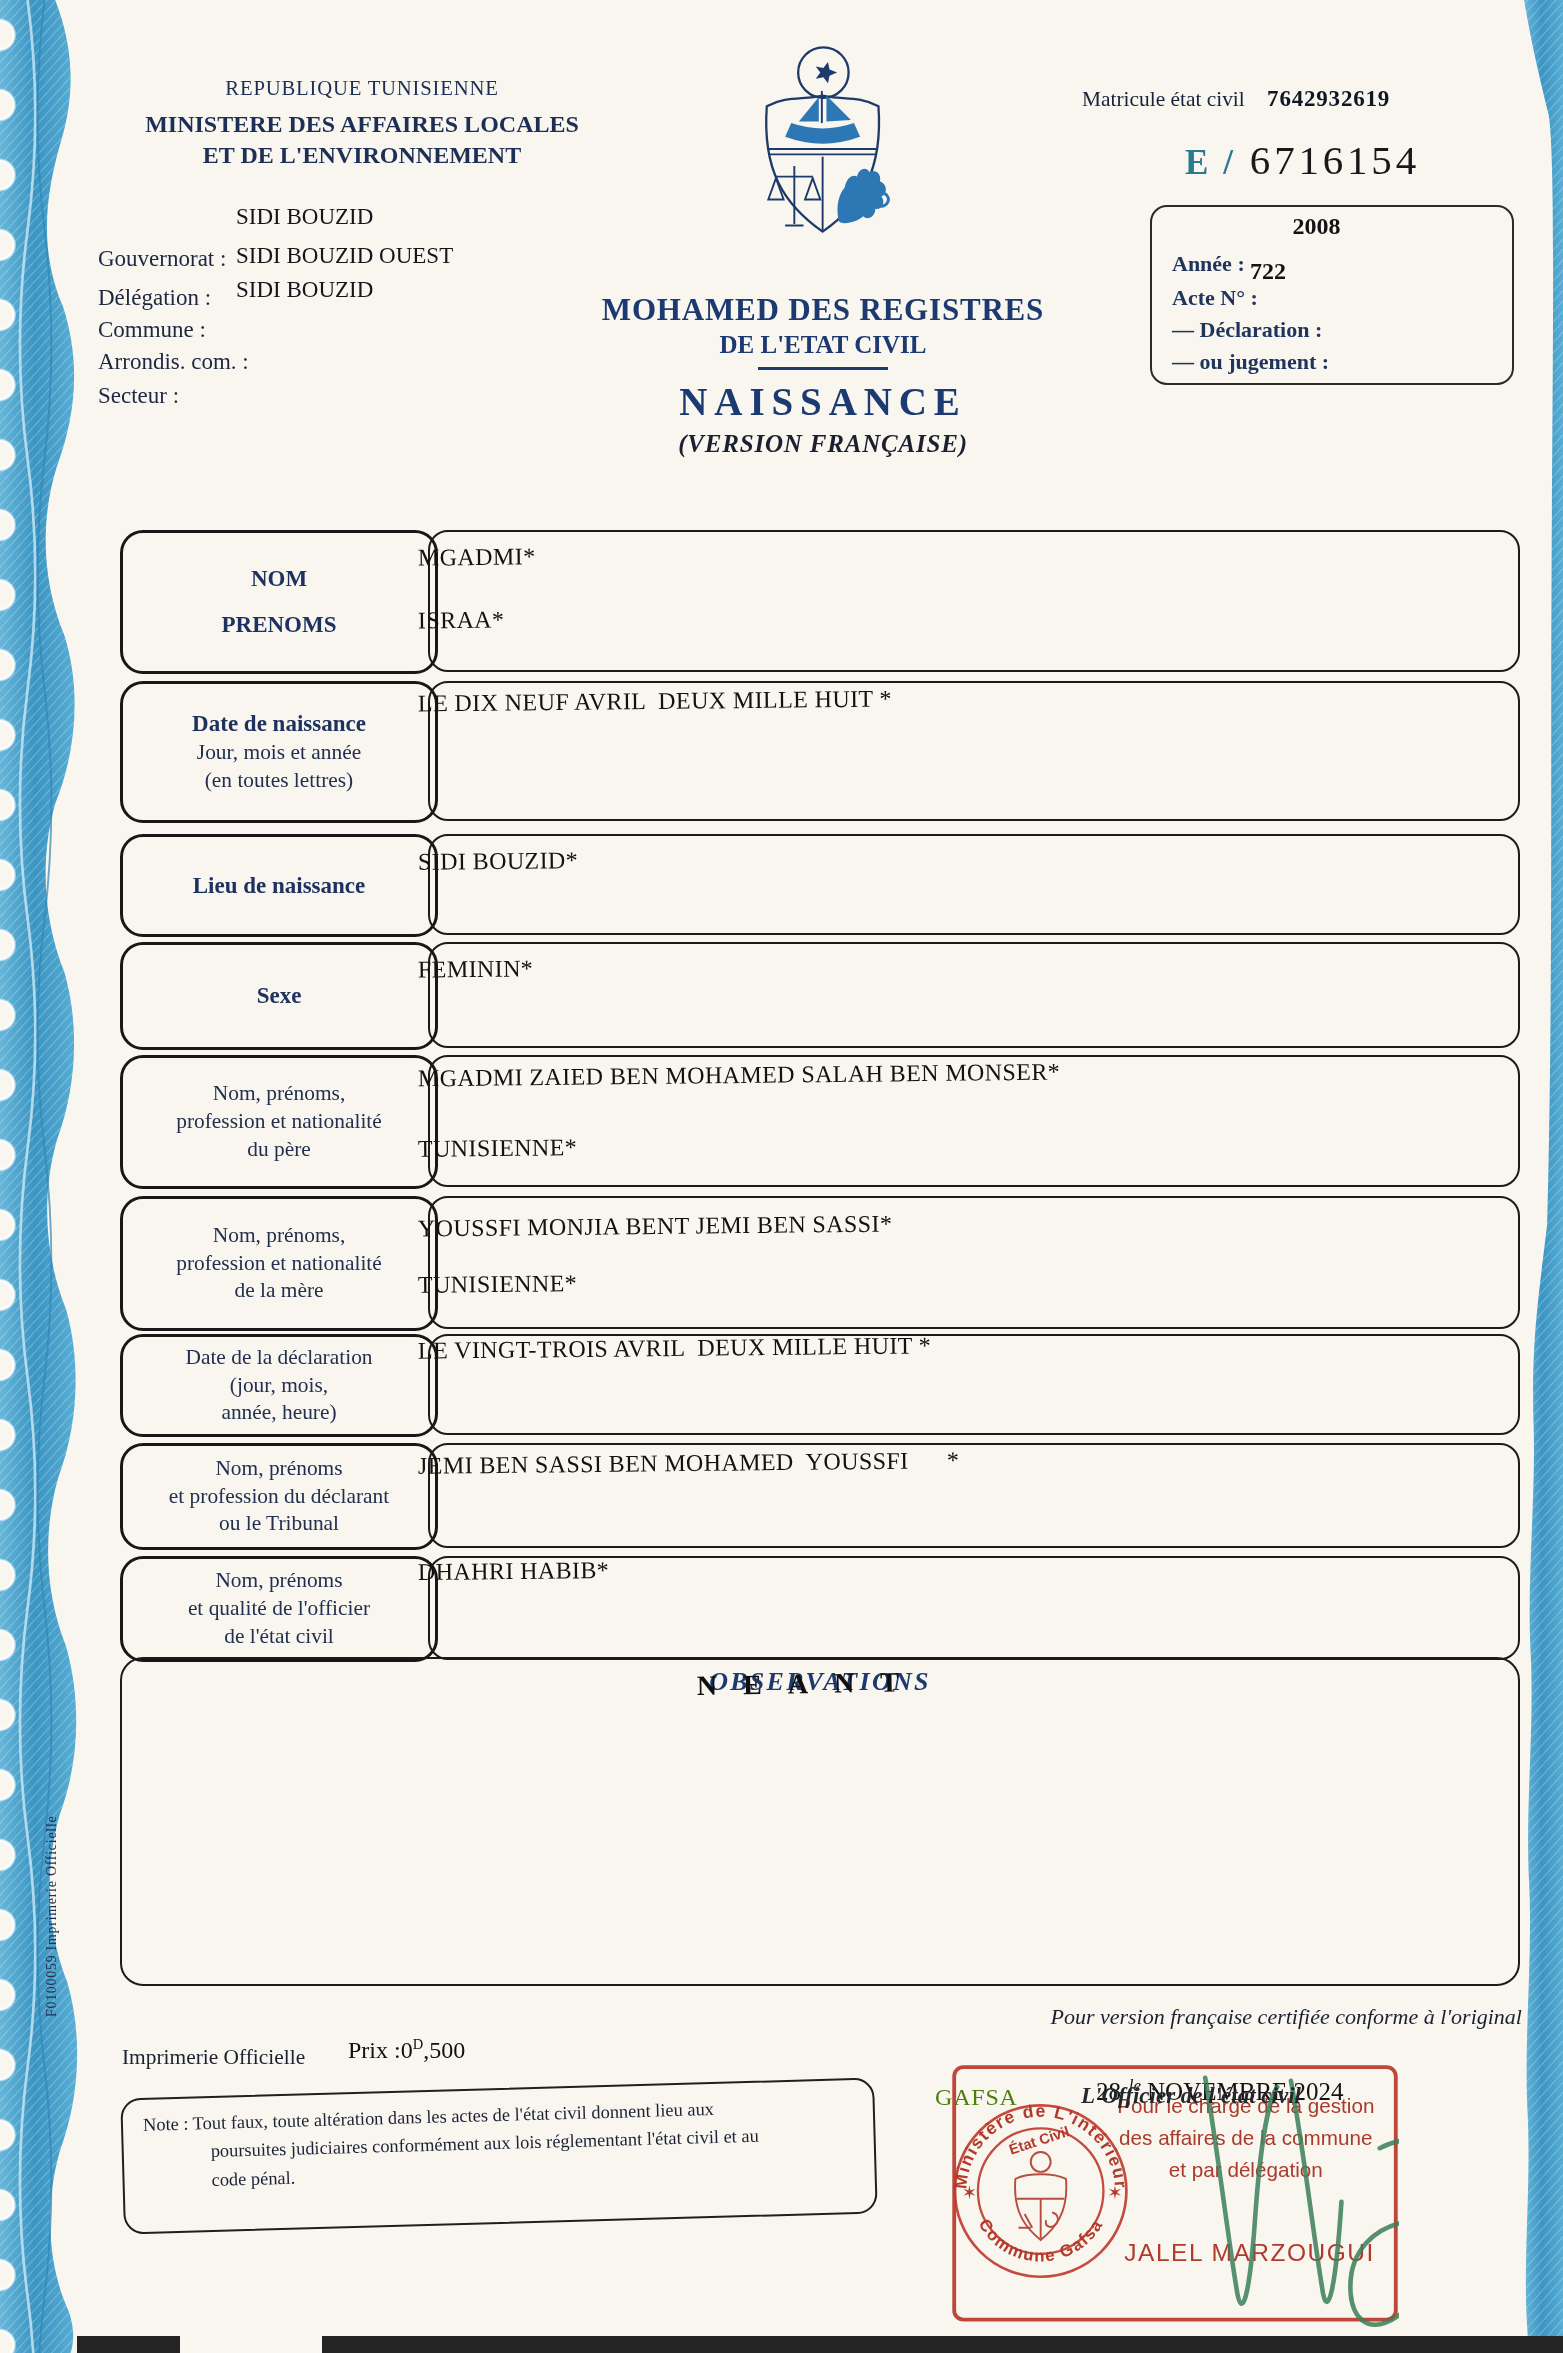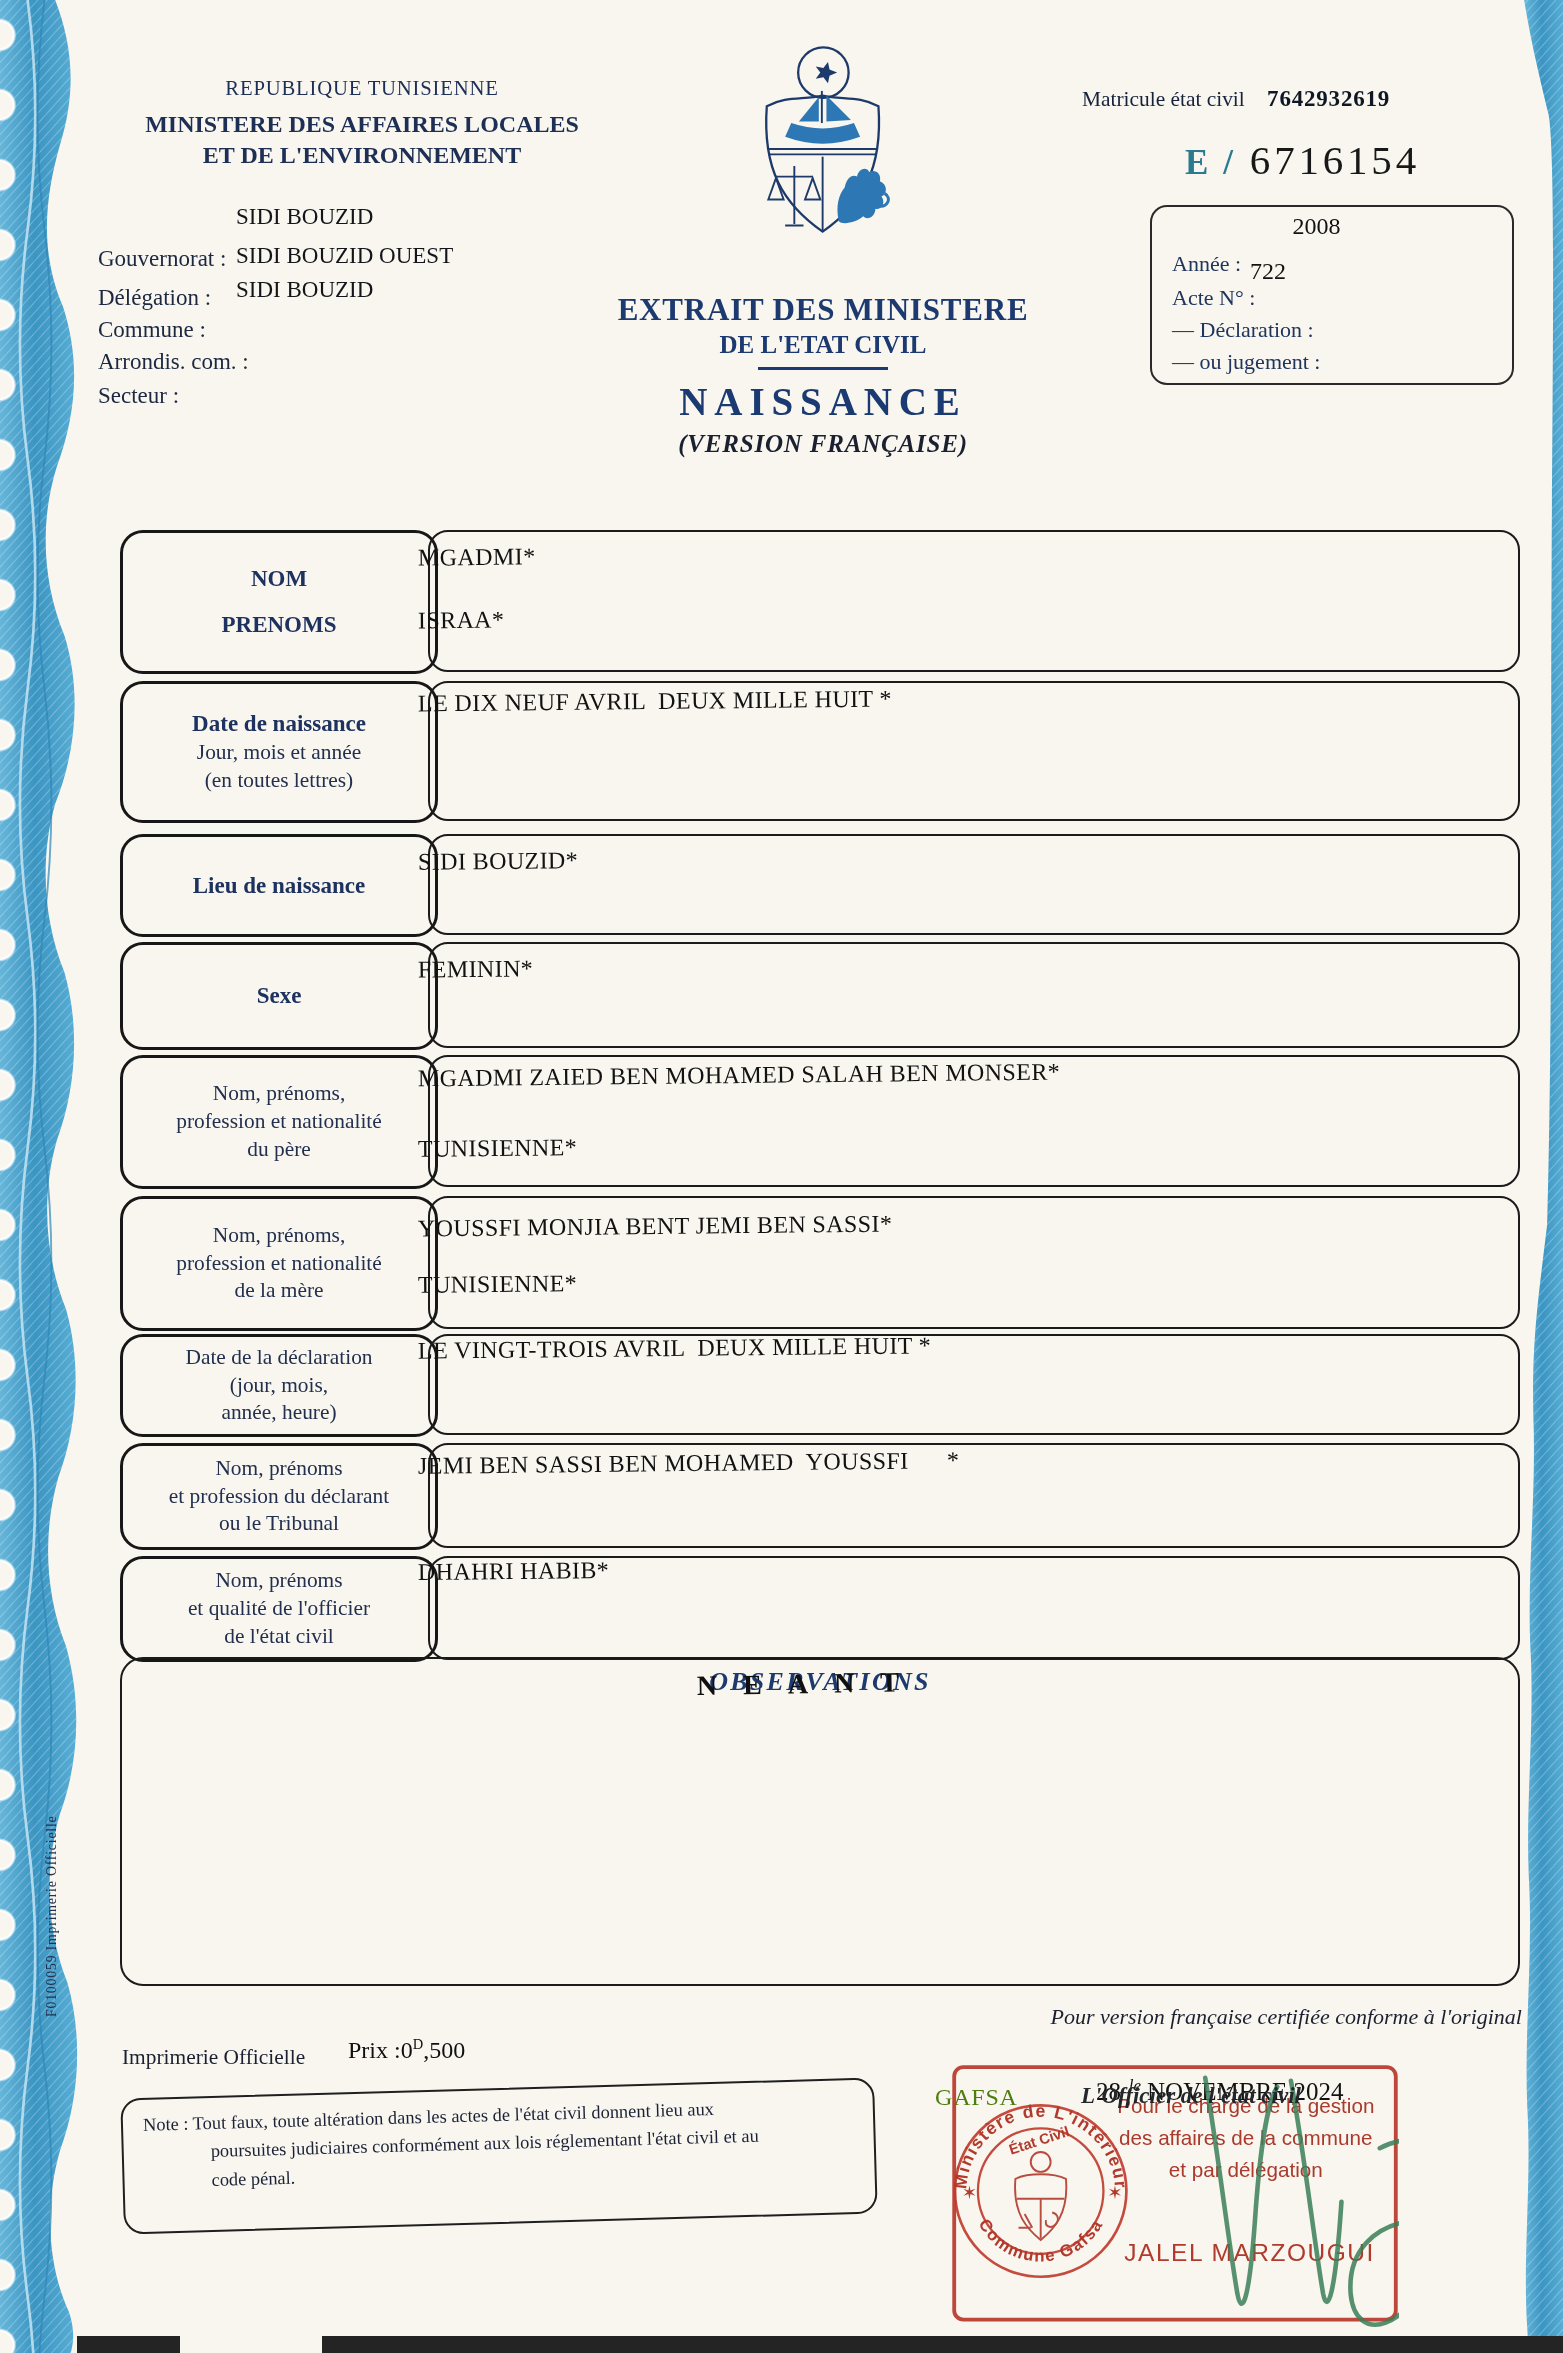--- a/index.html
+++ b/index.html
@@ -28,21 +28,21 @@
 
   
   .emblem{position:absolute;left:756px;top:42px;}
 
   
   .matricule{position:absolute;left:1082px;top:86px;font-size:21.4px;color:#16213a;white-space:nowrap;}
   .matricule b{font-size:23px;color:#0f1724;margin-left:17px;letter-spacing:0.8px;}
   .serial{position:absolute;left:1185px;top:136px;white-space:nowrap;}
   .serial .pref{font-size:35px;font-weight:bold;color:#2b7a8e;letter-spacing:3.1px;}
   .serial .num{font-family:Liberation Serif, serif;font-size:41px;color:#181818;letter-spacing:3.8px;margin-left:10.7px;}
-  .acte-box{position:absolute;left:1150px;top:205px;width:360px;height:176px;border:2.3px solid #2a2a2a;border-radius:17px;}
+  .acte-box{position:absolute;left:1150px;top:205px;width:360px;height:176px;border:2.3px solid #2a2a2a;border-radius:17px;font-weight:bold;}
   .acte-year{position:absolute;left:0;right:31px;top:6.1px;text-align:center;font-size:24px;color:#121212;}
   .acte-line{position:absolute;left:20px;font-size:22px;color:#20355c;white-space:nowrap;}
   .acte-annee-val{position:absolute;left:98px;top:51px;font-size:24px;color:#121212;}
 
   
   .title-block{position:absolute;left:540px;top:292px;width:566px;text-align:center;color:#1d3a70;}
   .t1{font-size:31px;font-weight:bold;letter-spacing:0.8px;}
   .t2{font-size:25px;font-weight:bold;margin-top:3.1px;}
   .t-rule{width:130px;height:3.1px;background:#1d3a70;margin:7.7px auto 0;}
   .t3{font-size:39px;font-weight:bold;letter-spacing:6.9px;margin-top:9.2px;color:#1c3a72;}
@@ -186,21 +186,21 @@
     <div class="acte-box">
       <div class="acte-year">2008</div>
       <span class="acte-line" style="top:44px;">Année :</span>
       <span class="acte-annee-val">722</span>
       <span class="acte-line" style="top:78px;">Acte N° :</span>
       <span class="acte-line" style="top:110px;">— Déclaration :</span>
       <span class="acte-line" style="top:142px;">— ou jugement :</span>
     </div>
 
     <div class="title-block">
-      <div class="t1">EXTRAIT DES MINISTERE</div>
+      <div class="t1">MOHAMED DES REGISTRES</div>
       <div class="t2">DE L'ETAT CIVIL</div>
       <div class="t-rule"></div>
       <div class="t3">NAISSANCE</div>
       <div class="t4">(VERSION FRANÇAISE)</div>
     </div>
 
     <div class="row r0">
       <div class="lbox">
         <span class="ll b">NOM</span>
         <span class="ll b">PRENOMS</span>

